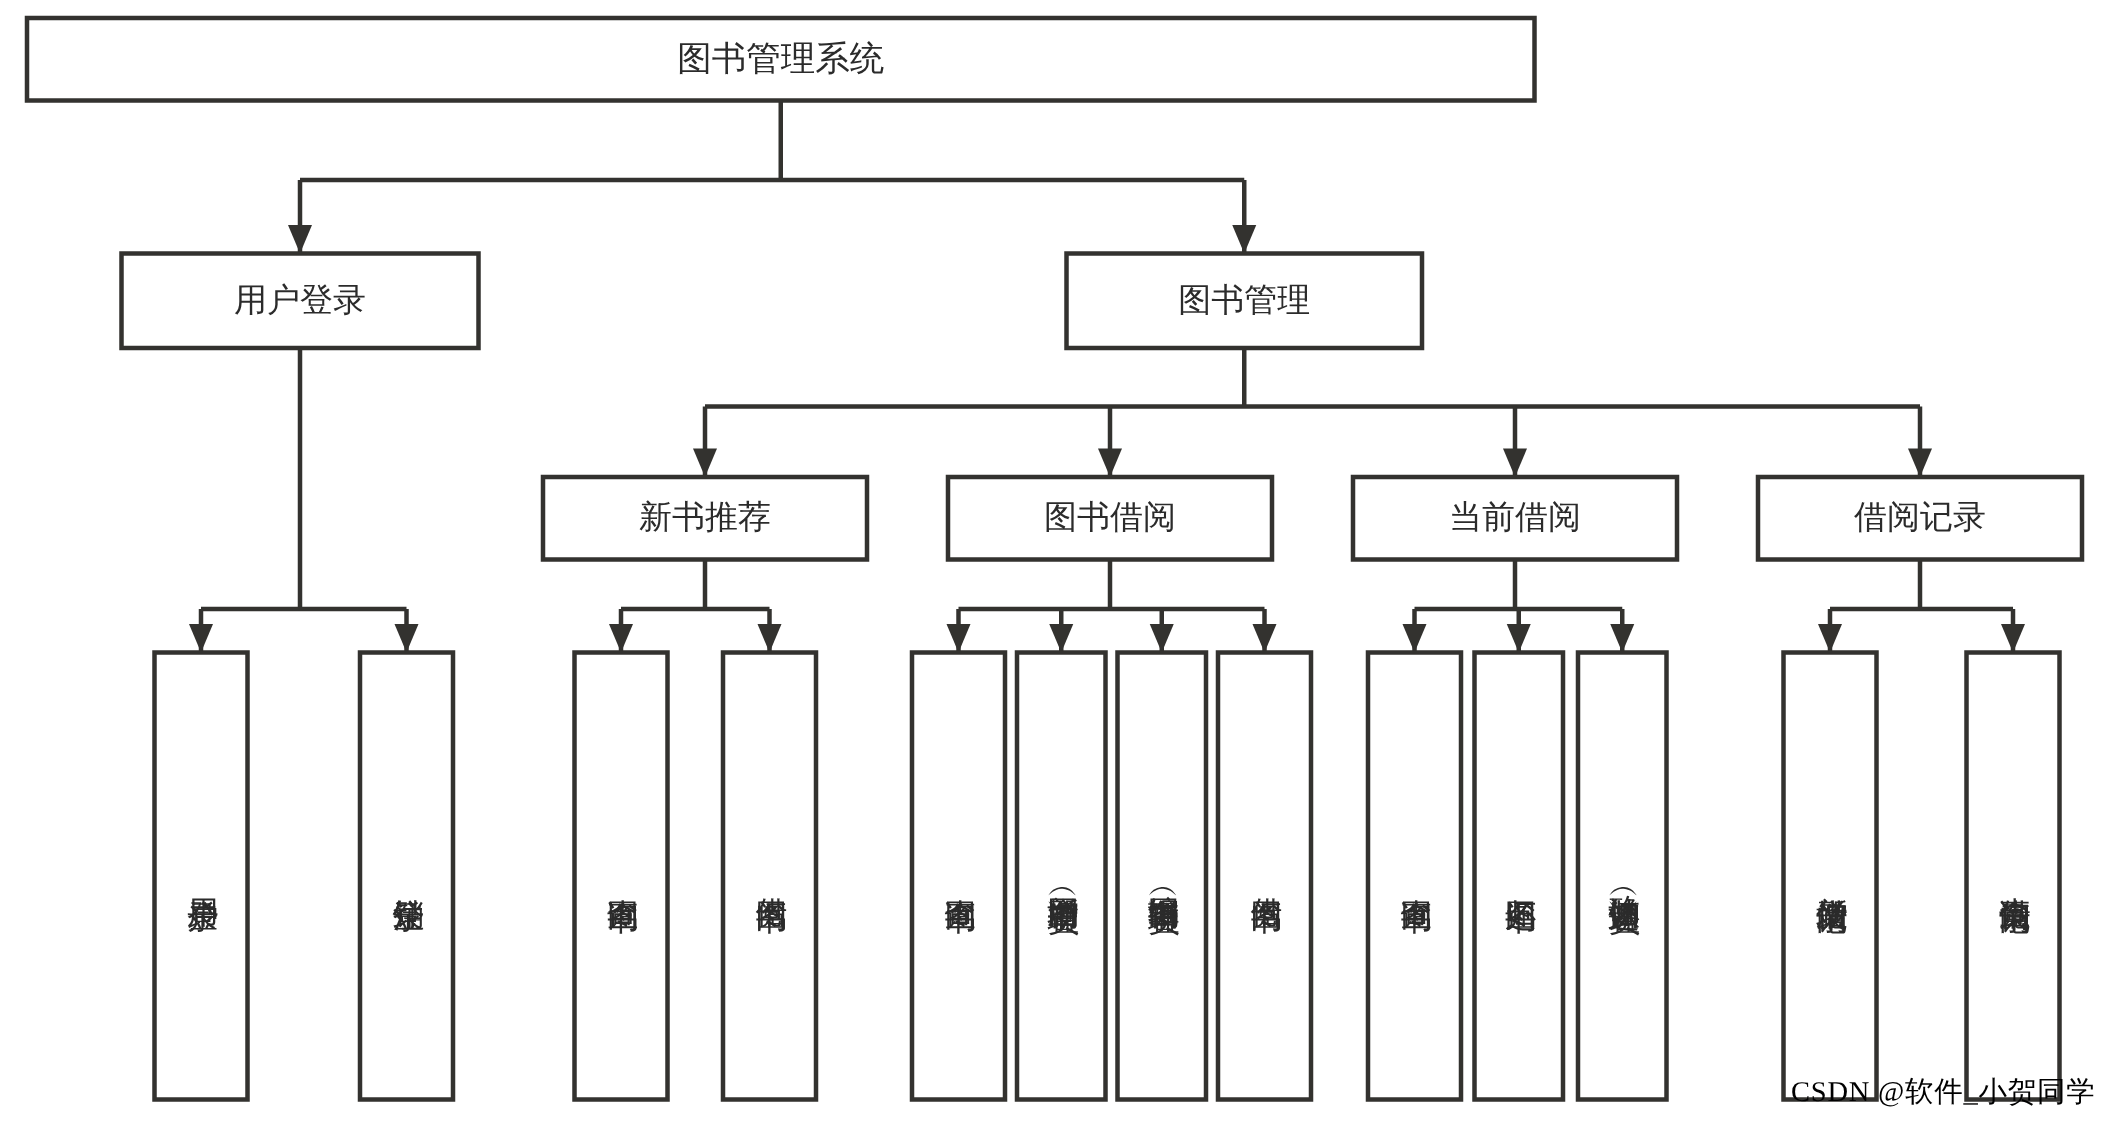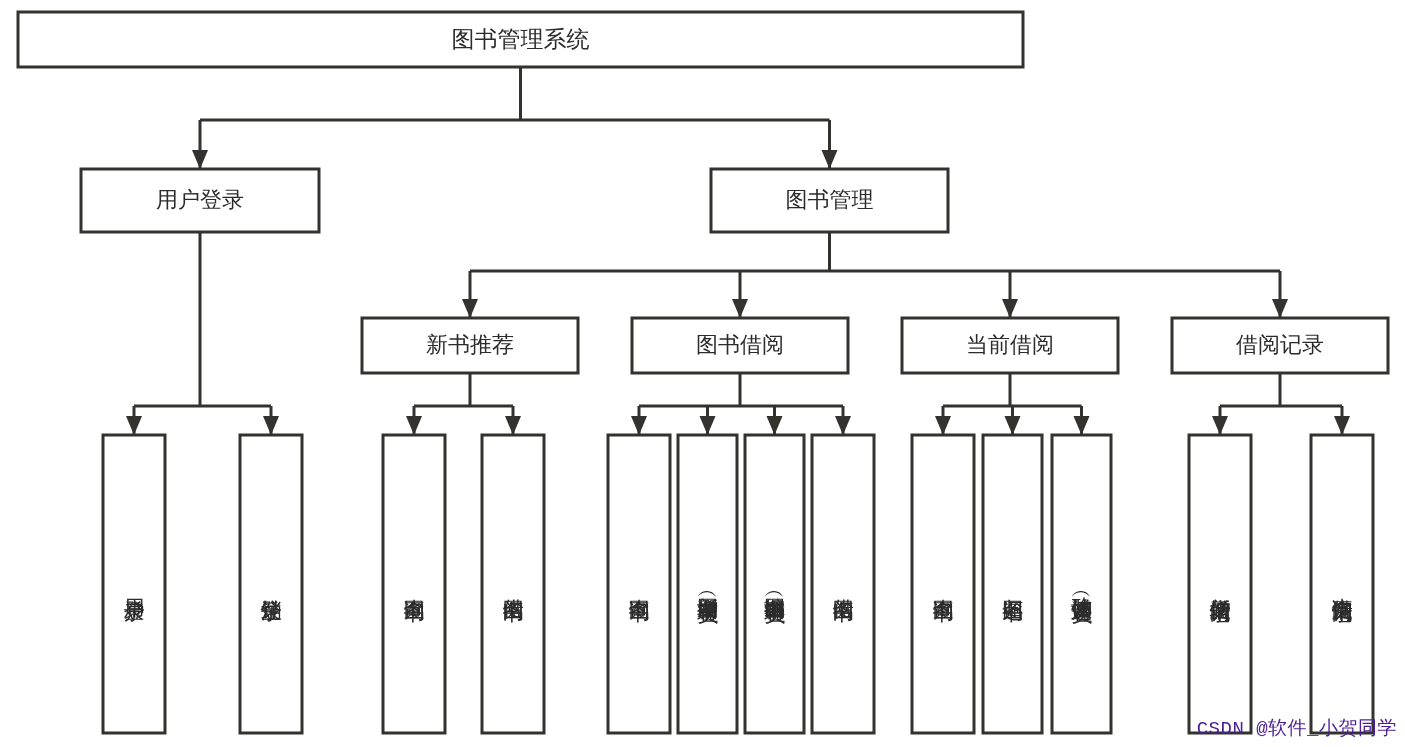--- a/index.html
+++ b/index.html
@@ -68,23 +68,23 @@
     line-height: 1.08;
     letter-spacing: 1px;
     color: #2b2b2b;
     white-space: nowrap;
     text-align: center;
   }
   .watermark {
     position: absolute;
     right: 8px;
     bottom: 6px;
-    font-family: Liberation Mono, monospace;
+    font-family: Liberation Serif, serif;
     font-size: 19px;
-    color: #4c1d95;
+    color: #000000;
     letter-spacing: 0.5px;
     white-space: nowrap;
     user-select: none;
   }
 </style>
 </head>
 <body>
 
 <div id="diagram-root">
   <svg id="diagram-svg" viewBox="0 0 1405 747">

